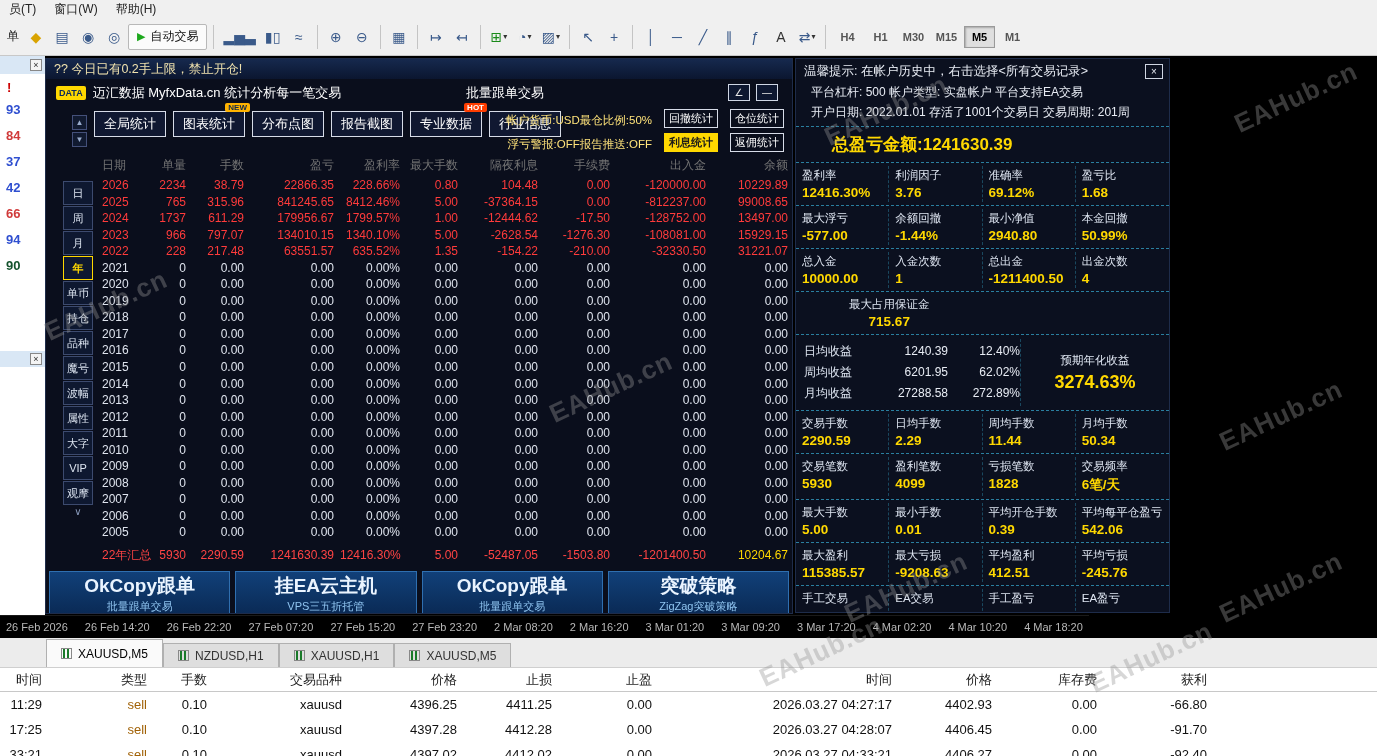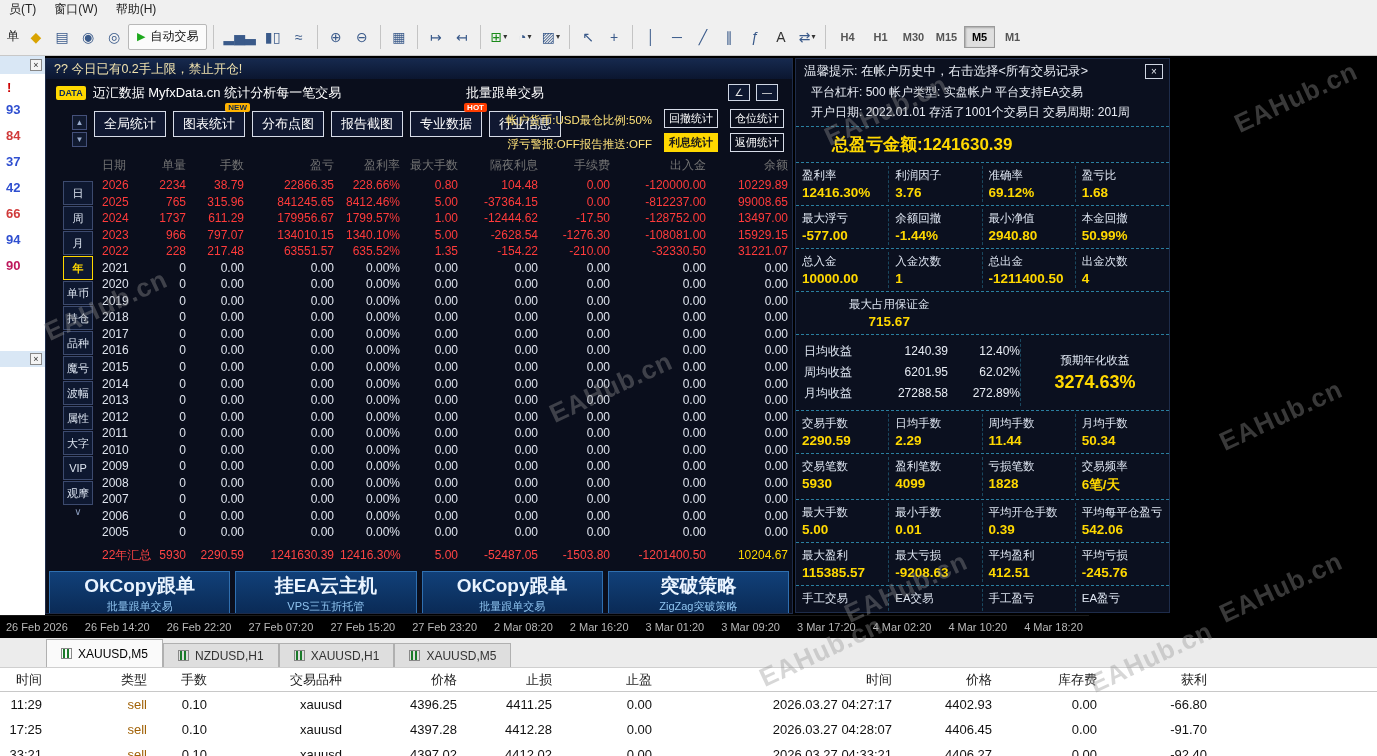--- a/index.html
+++ b/index.html
@@ -180,21 +180,21 @@
         <span class="mini-close">×</span>
       </div>
       <div class="ls-alert">!</div>
       <div id="quotes">
           <div class="quote" style="color: rgb(47, 79, 208);">93</div>
           <div class="quote" style="color: rgb(208, 58, 58);">84</div>
           <div class="quote" style="color: rgb(47, 79, 208);">37</div>
           <div class="quote" style="color: rgb(47, 79, 208);">42</div>
           <div class="quote" style="color: rgb(208, 58, 58);">66</div>
           <div class="quote" style="color: rgb(47, 79, 208);">94</div>
-          <div class="quote" style="color: #be185d;">90</div>
+          <div class="quote" style="color: #14532d;">90</div>
         </div>
       <div class="ls-titlebar2">
         <span class="mini-close">×</span>
       </div>
     </div>
 
     <div class="stats-panel">
       <div class="sp-titlebar">
         <span>?? 今日已有0.2手上限，禁止开仓!</span>
       </div>

